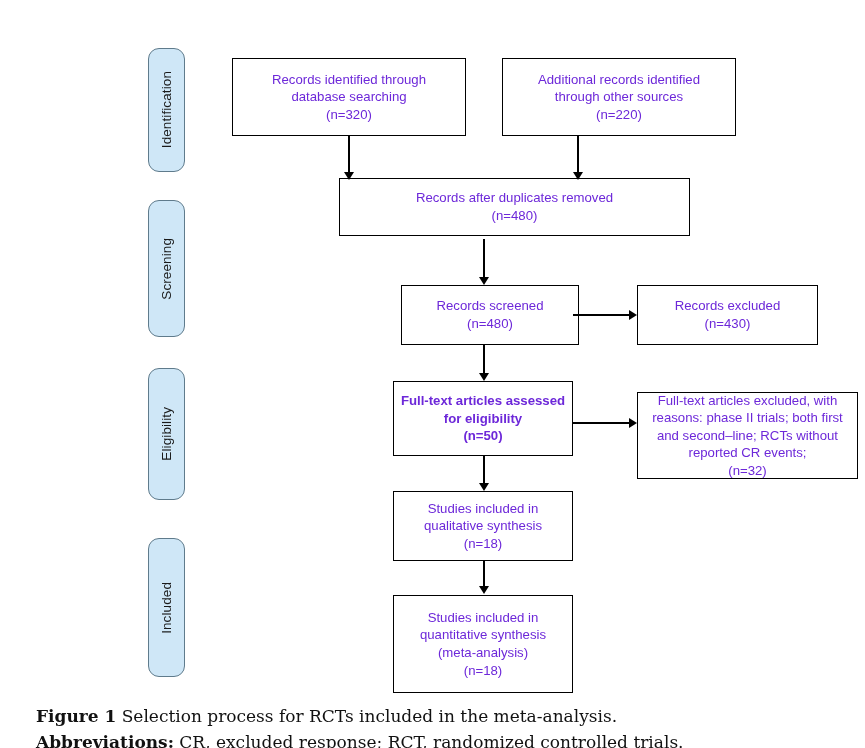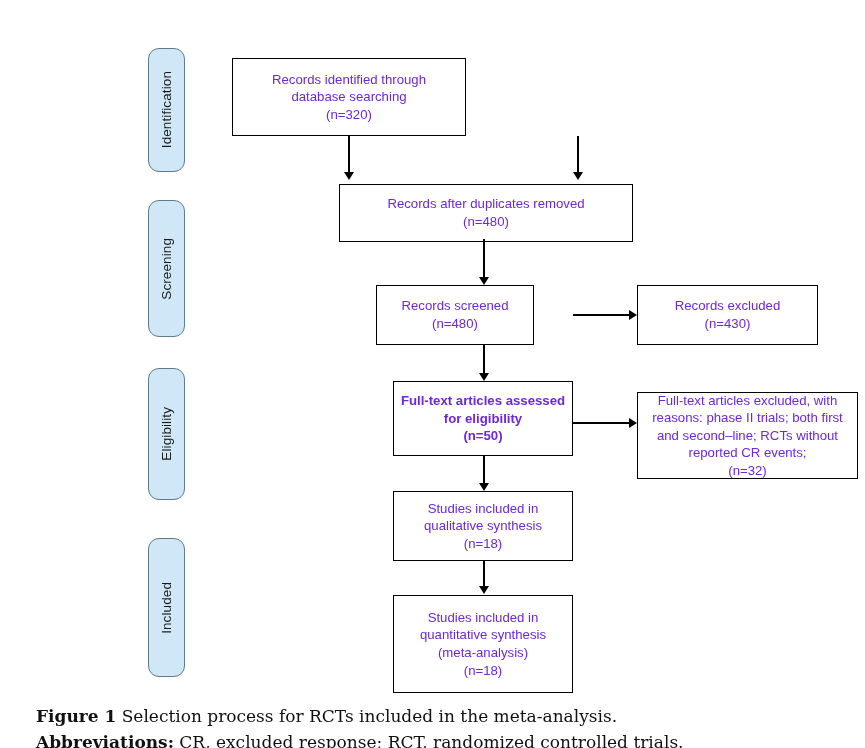--- a/index.html
+++ b/index.html
@@ -103,27 +103,32 @@
   <div class="stage" style="left:148px; top:538px; width:37px; height:139px;">
     <span class="stage-label">Included</span>
   </div>
 
   <div class="fbox" style="left:232px; top:58px; width:234px; height:78px;">
     <span class="fbox-text">Records identified through
 database searching
 (n=320)</span>
   </div>
 
+  <div class="fbox" style="left:502px; top:58px; width:234px; height:78px;">
+    <span class="fbox-text">Additional records identified
+through other sources
+(n=220)</span>
+  </div>
 
-  <div class="fbox" style="left:339px; top:184px; width:294px; height:58px;">
+  <div class="fbox" style="left:339px; top:178px; width:351px; height:58px;">
     <span class="fbox-text">Records after duplicates removed
 (n=480)</span>
   </div>
 
-  <div class="fbox" style="left:376px; top:285px; width:158px; height:60px;">
+  <div class="fbox" style="left:401px; top:285px; width:178px; height:60px;">
     <span class="fbox-text">Records screened
 (n=480)</span>
   </div>
 
   <div class="fbox" style="left:637px; top:285px; width:181px; height:60px;">
     <span class="fbox-text">Records excluded
 (n=430)</span>
   </div>
 
   <div class="fbox" style="left:393px; top:381px; width:180px; height:75px;font-weight:bold;">

